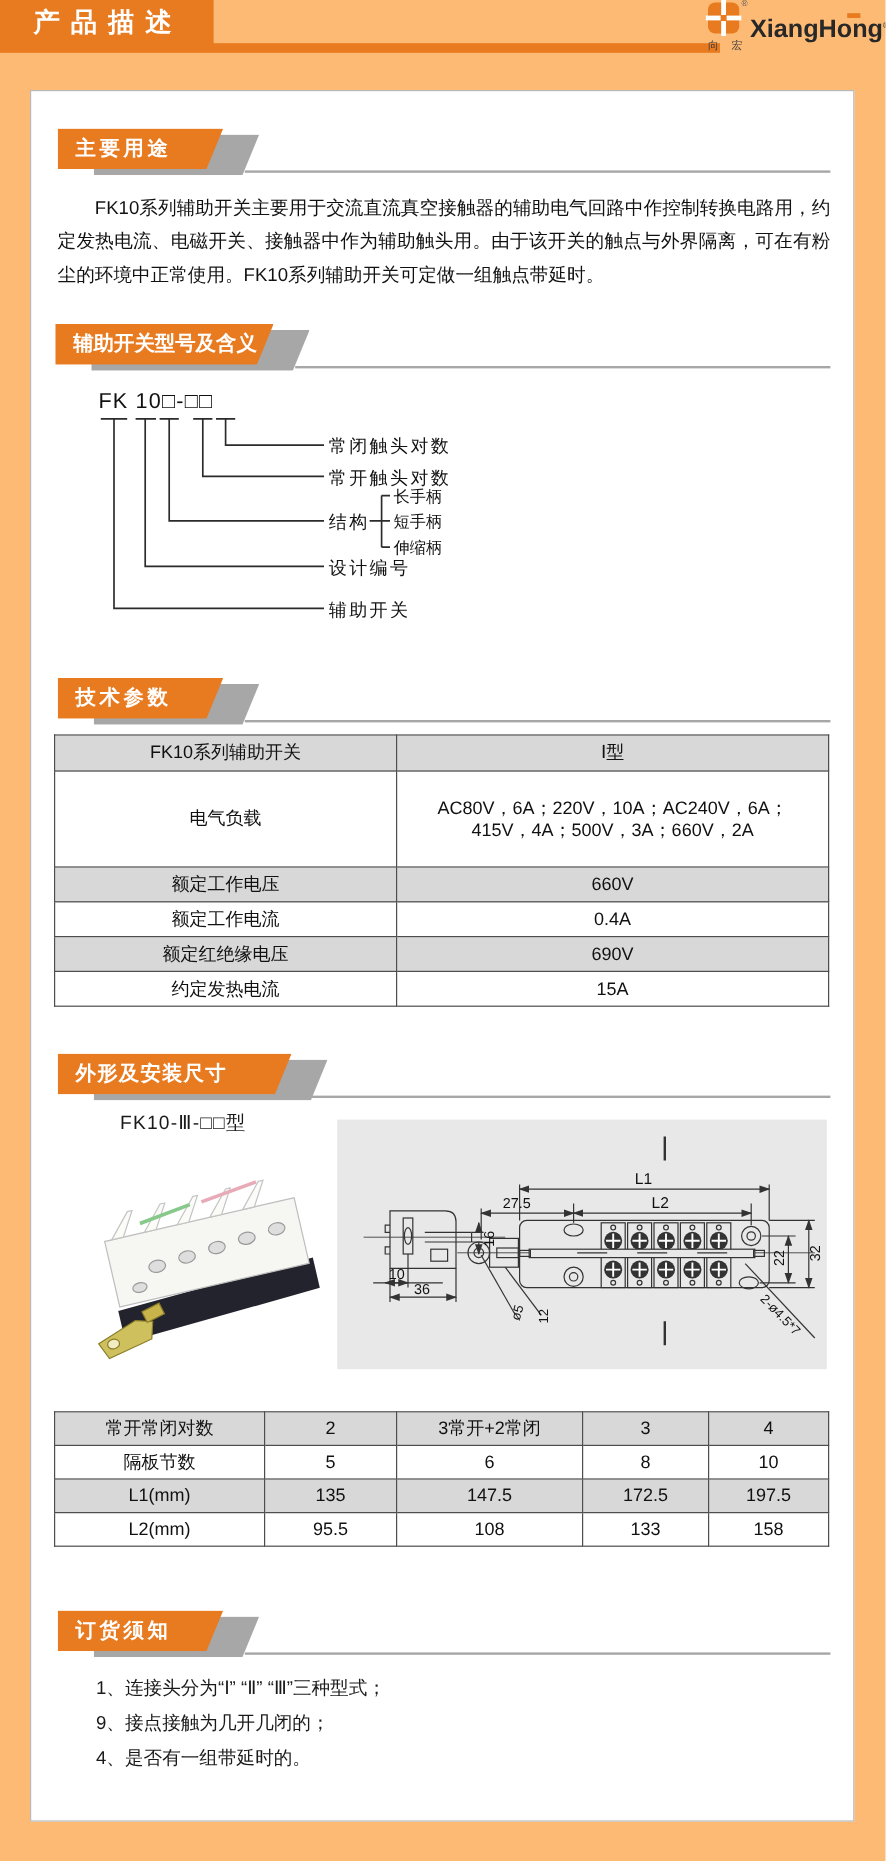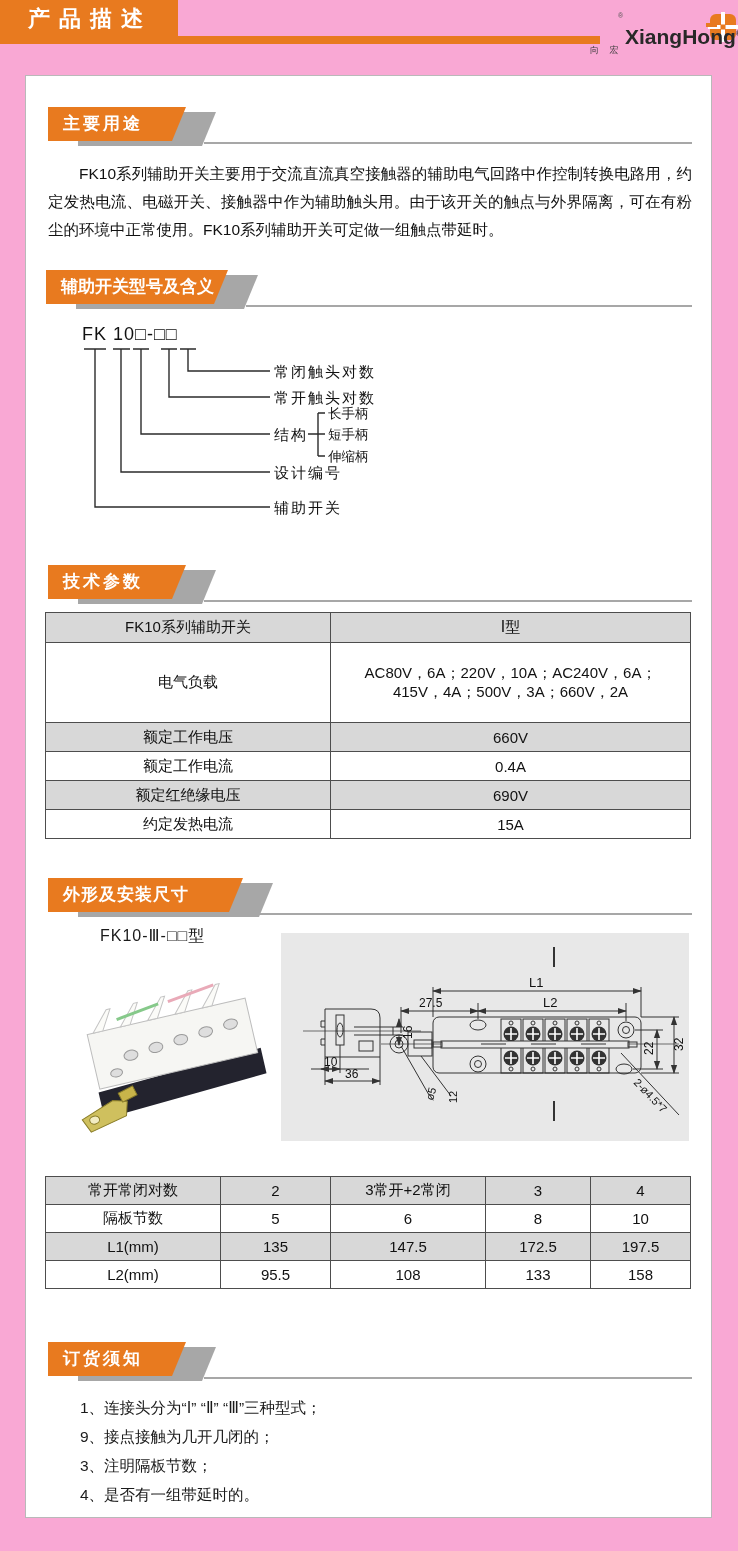--- a/index.html
+++ b/index.html
@@ -1,24 +1,24 @@
 <!DOCTYPE html>
 <html><head>
 <meta charset="utf-8">
 <style>
   :root{ --orange:#e87a1f; --ink:#1a1a1a; --shadow:#a7a7a7; --tblborder:#4d4d4d; --grayrow:#d8d8d8; }
   html,body{margin:0;padding:0;}
   body{ background:#ededed; font-family:"Liberation Sans","DejaVu Sans",sans-serif; color:var(--ink);}
-  #page{ position:relative; width:738px; height:1551px; background:#f9a8d4; overflow:hidden;}
+  #page{ position:relative; width:738px; height:1551px; background:#fdba74; overflow:hidden;}
   
   .h-titlebox{ position:absolute; left:0; top:0; width:178px; height:38px; background:var(--orange); color:#fff;
     font-family:"Liberation Serif","DejaVu Serif",serif; font-weight:bold; font-size:22px; letter-spacing:9px;
     line-height:38px; padding-left:28px; box-sizing:border-box; }
   .h-bar{ position:absolute; left:0; top:36px; width:600px; height:8px; background:var(--orange); }
-  .logo{ position:absolute; left:588px; top:12px; width:150px; height:44px;text-align:right; }
+  .logo{ position:absolute; left:588px; top:0; width:150px; height:44px; }
   .logo-cn{ position:absolute; left:2px; top:32px; font-size:9px; letter-spacing:4px; color:#3c3c3c; }
   .logo-en{ position:absolute; left:37px; top:13px; font-size:21px; font-weight:bold; color:#282828; letter-spacing:0px;}
   .logo-reg{ font-size:7px; vertical-align:super;}
   .logo-reg1{ position:absolute; left:30px; top:0px; font-size:7px; color:#555;}
   .logo-dash{ position:absolute; left:118px; top:11px; width:11px; height:4px; background:var(--orange);}
   
   .card{ position:absolute; left:25px; top:75px; width:687px; height:1443px; background:#fff; border:1px solid #b9b9b9; box-sizing:border-box;}
   
   .tag{ position:absolute; height:34px; }
   .tag .shadow{ position:absolute; left:30px; top:5px; width:100%; height:34px; background:var(--shadow);
@@ -337,17 +337,16 @@
 
   <div class="tag" style="left:48px; top:1342px; width:138px;">
     <div class="shadow"></div>
     <div class="face">订货须知</div>
   </div>
   <div class="rule" style="left:204px; top:1377px; width:488px;"></div>
 
   <div class="order-list">
     <div>1、连接头分为“Ⅰ” “Ⅱ” “Ⅲ”三种型式；</div>
     <div>9、接点接触为几开几闭的；</div>
-    <div>3、注明隔板节数；</div>
     <div>4、是否有一组带延时的。</div>
   </div>
 
 </div>
 
 </body></html>

